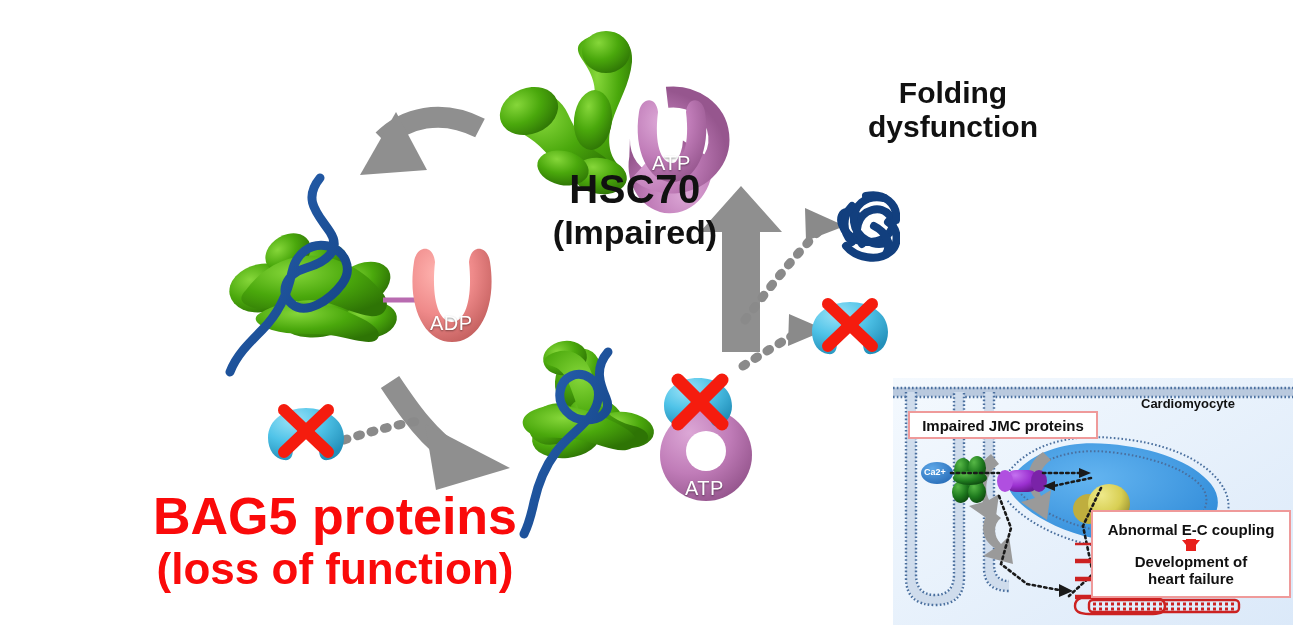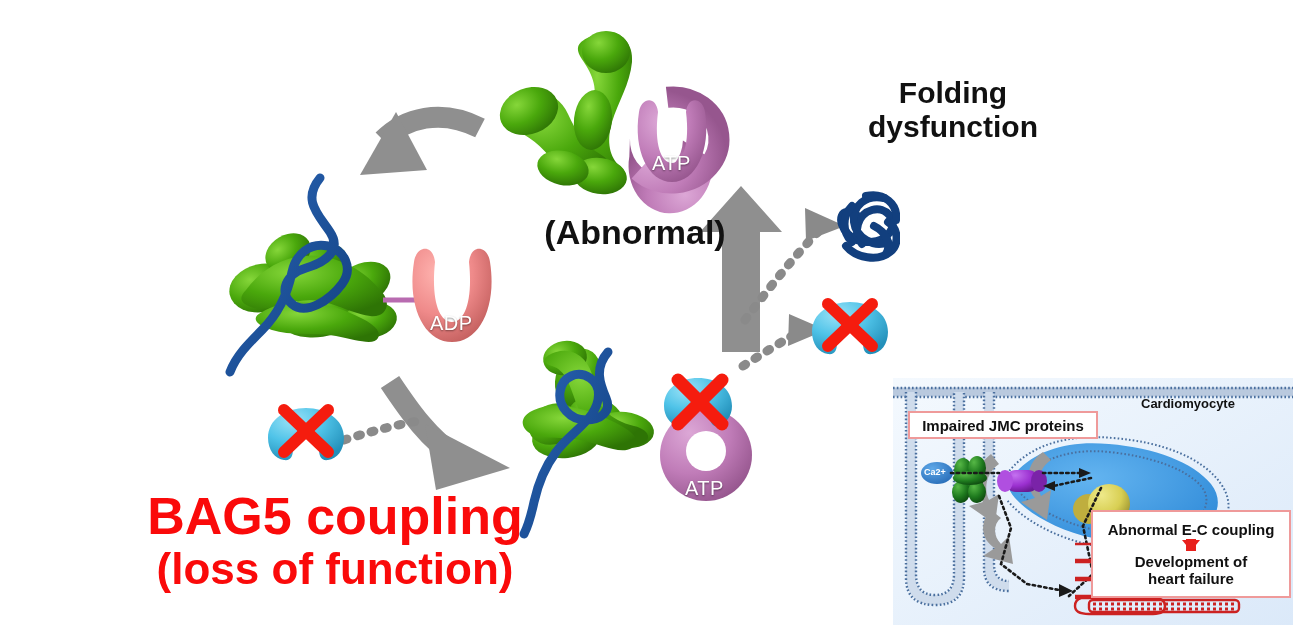--- a/index.html
+++ b/index.html
@@ -250,24 +250,25 @@
       <path d="M852,206 C842,216 842,232 852,242"></path>
       <path d="M874,226 C886,232 892,244 886,254"></path>
     </g>
 
   </svg>
 
   <div class="nuc-label" style="left:652px;top:152px;">ATP</div>
   <div class="nuc-label" style="left:430px;top:312px;text-align:center;">ADP</div>
   <div class="nuc-label" style="left:685px;top:477px;">ATP</div>
 
-  <div class="lbl hsc70-sub">(Abnormal)</div>
+  <div class="lbl hsc70-title">HSC70</div>
+  <div class="lbl hsc70-sub">(Impaired)</div>
   <div class="lbl folding-dys">Folding
 dysfunction</div>
-  <div class="lbl bag5-main">BAG5 coupling</div>
+  <div class="lbl bag5-main">BAG5 proteins</div>
   <div class="lbl bag5-sub">(loss of function)</div>
 
   <div class="abs" id="inset">
 
     <svg width="400" height="247" viewBox="0 0 400 247" style="position:absolute;left:0;top:0;">
       <defs>
         <linearGradient id="cytoBg" x1="0" y1="0" x2="1" y2="1">
           <stop offset="0%" stop-color="#f4f9fe"></stop>
           <stop offset="100%" stop-color="#dbe9f9"></stop>
         </linearGradient>

